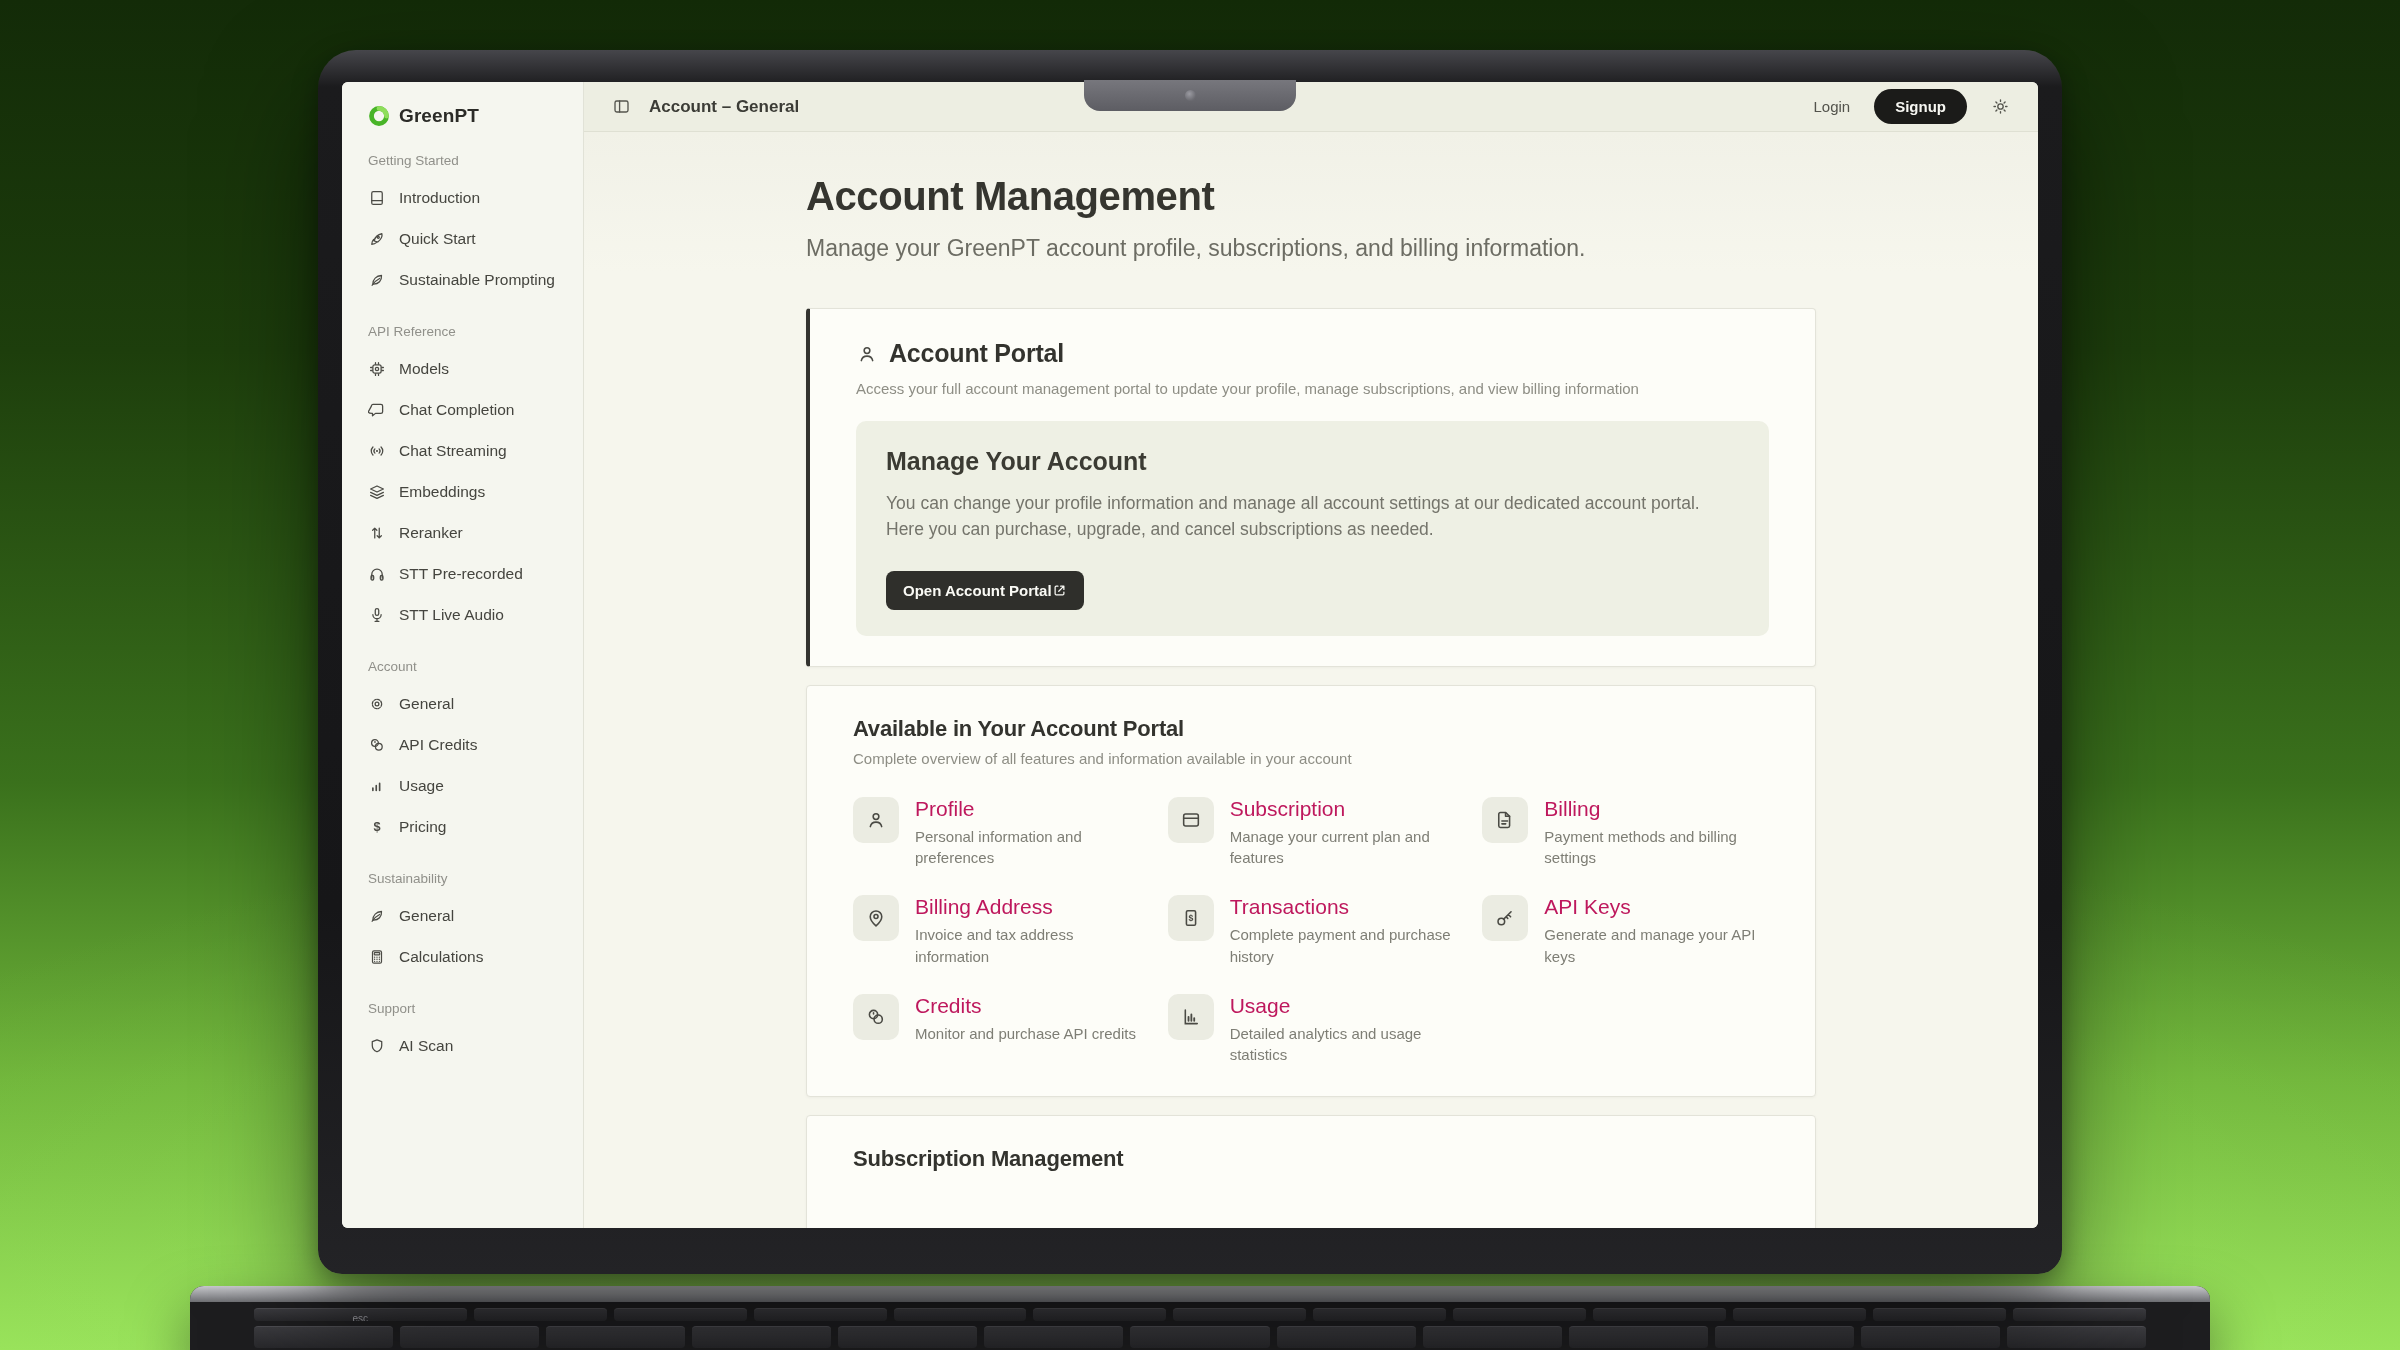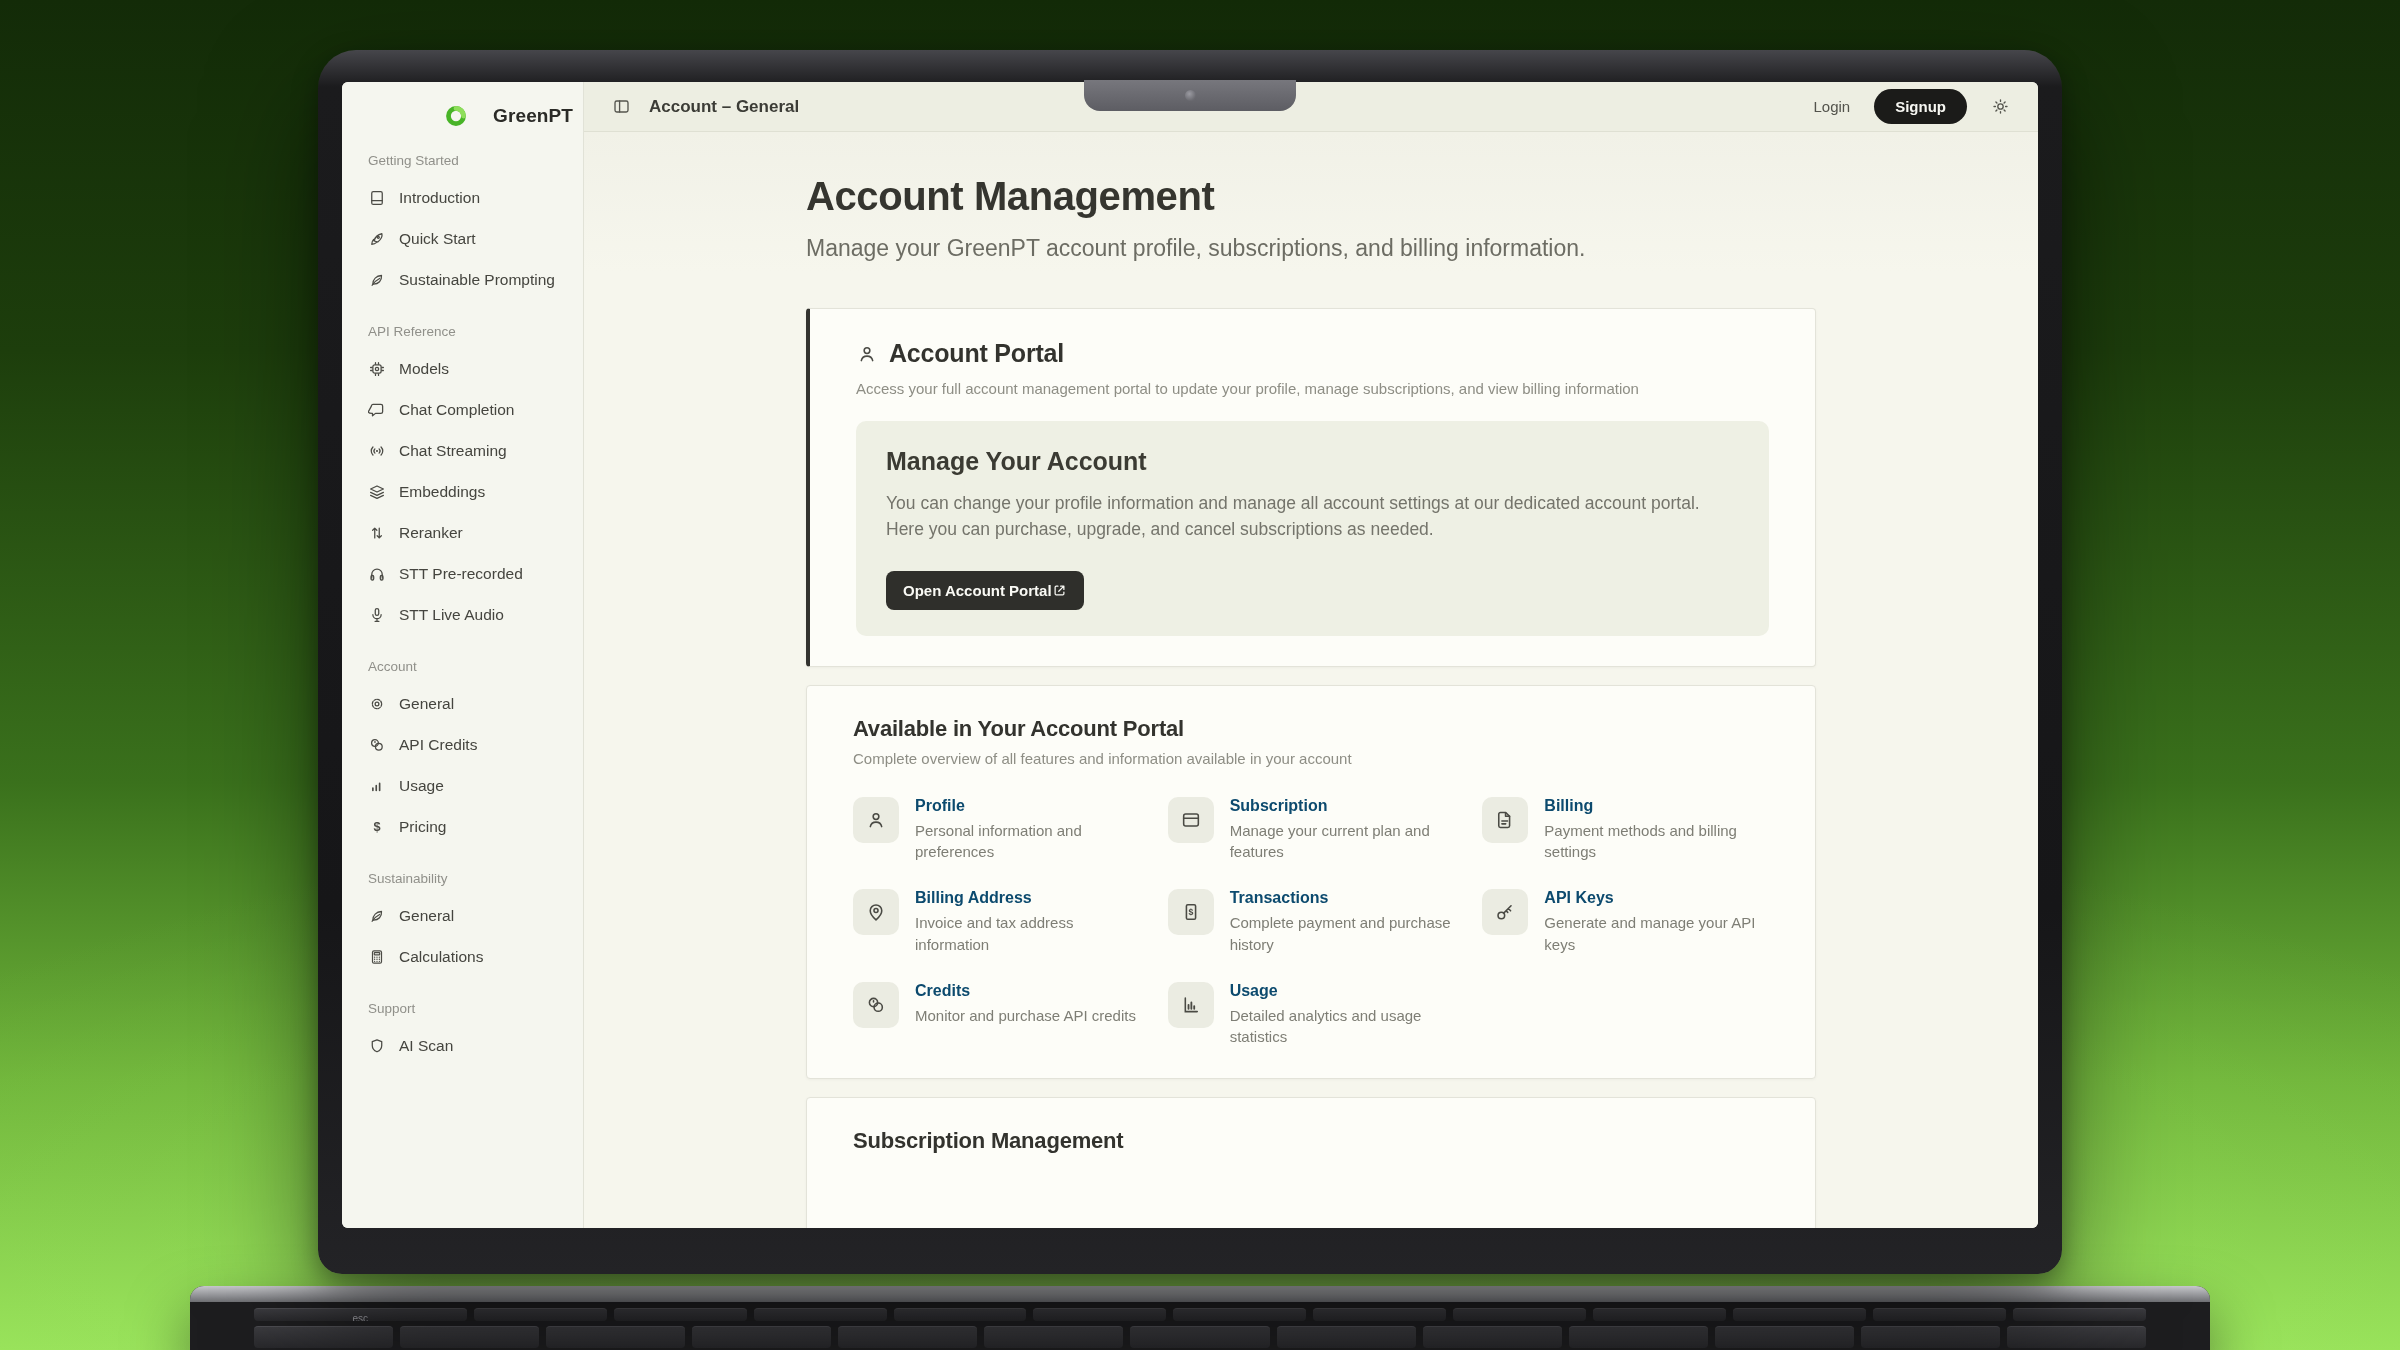--- a/index.html
+++ b/index.html
@@ -55,21 +55,21 @@
     display: flex; background: #f5f5ec; position: relative;
     box-shadow: inset 0 4px 10px rgba(0,0,0,0.10);
   }
 
   
   .sidebar {
     width: 242px; flex-shrink: 0; background: #f5f6ef;
     border-right: 1.5px solid #e1e2d7;
     padding: 21px 10px 0 26px; overflow: hidden;
   }
-  .logo-row { display: flex; align-items: center; gap: 26px; height: 26px; justify-content: flex-end; }
+  .logo-row { display: flex; align-items: center; gap: 9px; height: 26px; }
   .logo-text { font-size: 19px; font-weight: 700; color: #2b2b27; letter-spacing: 0.1px; }
   .side-section { margin-top: 24px; }
   .side-label { font-size: 13.5px; color: #90908a; margin-bottom: 9px; }
   .side-item { display: flex; align-items: center; gap: 13px; height: 41px; cursor: pointer; }
   .side-item .ic { color: #4b4b45; }
   .side-item-label { font-size: 15.5px; color: #45453f; white-space: nowrap; }
 
   
   .ic { display: inline-flex; flex: none; }
   .ic svg { width: 100%; height: 100%; }
@@ -123,21 +123,21 @@
   }
 
   .card-title-lg { font-size: 22px; font-weight: 700; color: #33332e; letter-spacing: -0.2px; }
   .card-sub { margin-top: 8px; font-size: 15px; color: #8e8e85; }
   .feature-grid { margin-top: 30px; display: grid; grid-template-columns: repeat(3, 1fr);
     gap: 26px 28px; }
   .feature { display: flex; gap: 16px; align-items: flex-start; }
   .feature-tile { width: 46px; height: 46px; flex: none; border-radius: 10px;
     background: #ebece2; display: flex; align-items: center; justify-content: center;
     color: #4a4a44; }
-  .feature-title { font-size: 16px; font-weight: 700; color: #0c4a6e; }
+  .feature-title { font-size: 21px; font-weight: 400; color: #be185d; }
   .feature-desc { margin-top: 5px; font-size: 15px; line-height: 1.45; color: #7e7e75;
     max-width: 240px; }
 
   .card.partial { height: 220px; overflow: hidden; }
 </style>
 </head>
 <body>
 
 <div class="laptop-screen">
   <div class="notch">

